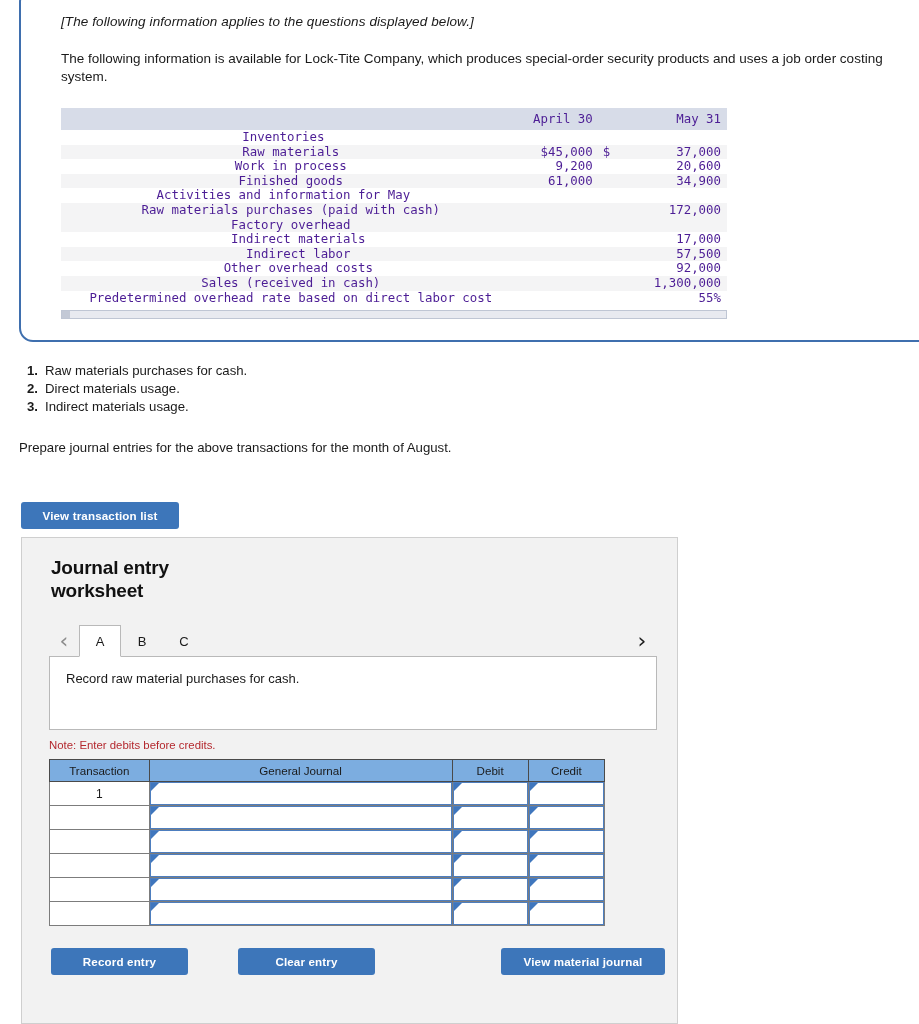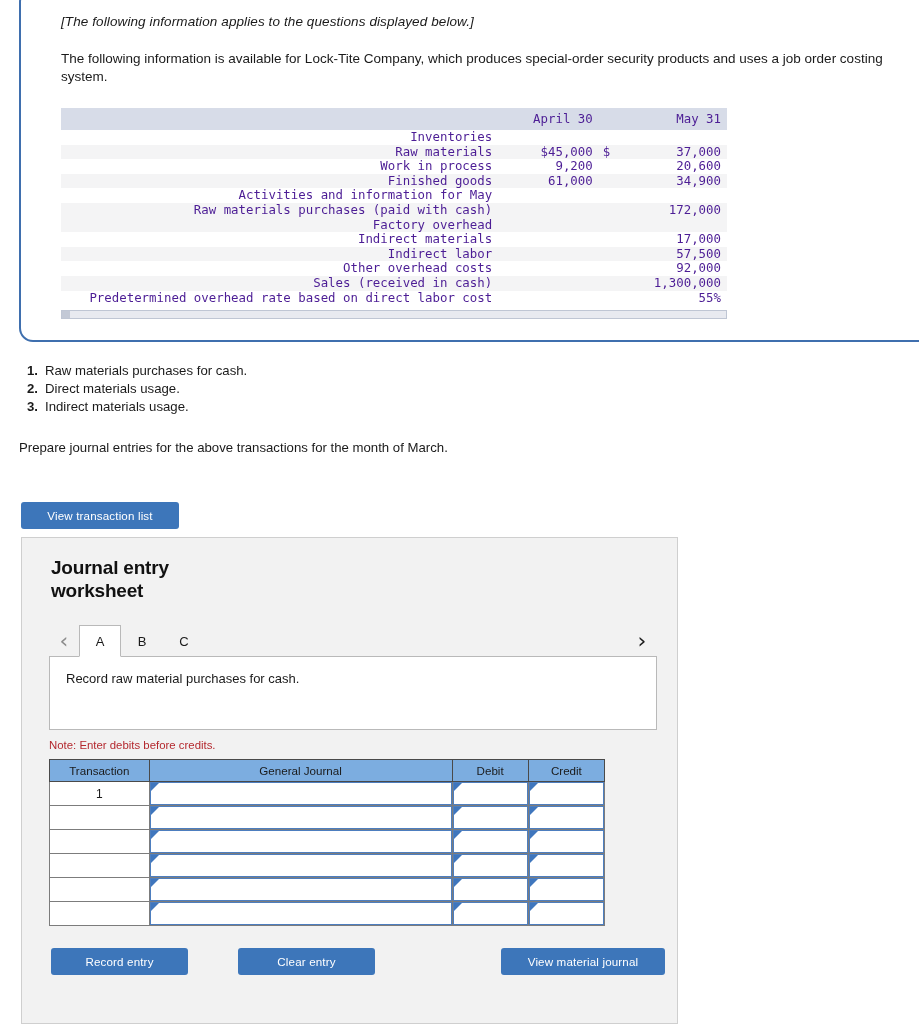--- a/index.html
+++ b/index.html
@@ -68,21 +68,21 @@
     white-space: nowrap;
   }
   table.fin th.lbl { text-align: left; }
   table.fin td {
     padding: 0 6px 0 0;
     height: 14.6px;
     line-height: 14.6px;
     white-space: nowrap;
   }
   table.fin td.lbl {
-    text-align: right;
+    text-align: center;
     padding-left: 6px;
     white-space: pre;
   }
   table.fin td.num { text-align: right; }
   table.fin td.cur { text-align: left; width: 18px; padding-left: 4px; }
   table.fin tr.stripe td { background: #f4f4f5; }
   .col-apr { width: 104px; }
   .col-cur { width: 20px; }
   .col-may { width: 104px; }
 
@@ -132,21 +132,21 @@
   }
 
   
   .btn {
     background: #3d76ba;
     color: #ffffff;
     border: none;
     border-radius: 3px;
     font-family: "Liberation Sans", sans-serif;
     font-size: 11.6px;
-    font-weight: normal;
+    font-weight: bold;
     letter-spacing: .15px;
     cursor: pointer;
     padding: 0 16px;
     height: 27px;
     line-height: 27px;
     text-align: center;
     display: inline-block;
     white-space: nowrap;
   }
   .view-tx-btn {
@@ -433,21 +433,21 @@
     <div class="req-item">
       <span class="req-num">2.</span>
       <span>Direct materials usage.</span>
     </div>
     <div class="req-item">
       <span class="req-num">3.</span>
       <span>Indirect materials usage.</span>
     </div>
   </div>
 
-<div class="prepare-line">Prepare journal entries for the above transactions for the month of March.</div>
+<div class="prepare-line">Prepare journal entries for the above transactions for the month of August.</div>
 
 <button class="btn view-tx-btn">View transaction list</button>
 
 <div class="worksheet">
 
   <div class="ws-title">Journal entry worksheet</div>
 
   <div class="tabstrip">
     <div class="chev chev-left">‹</div>
     <div id="tabs-host" style="display:flex;align-items:stretch;">

